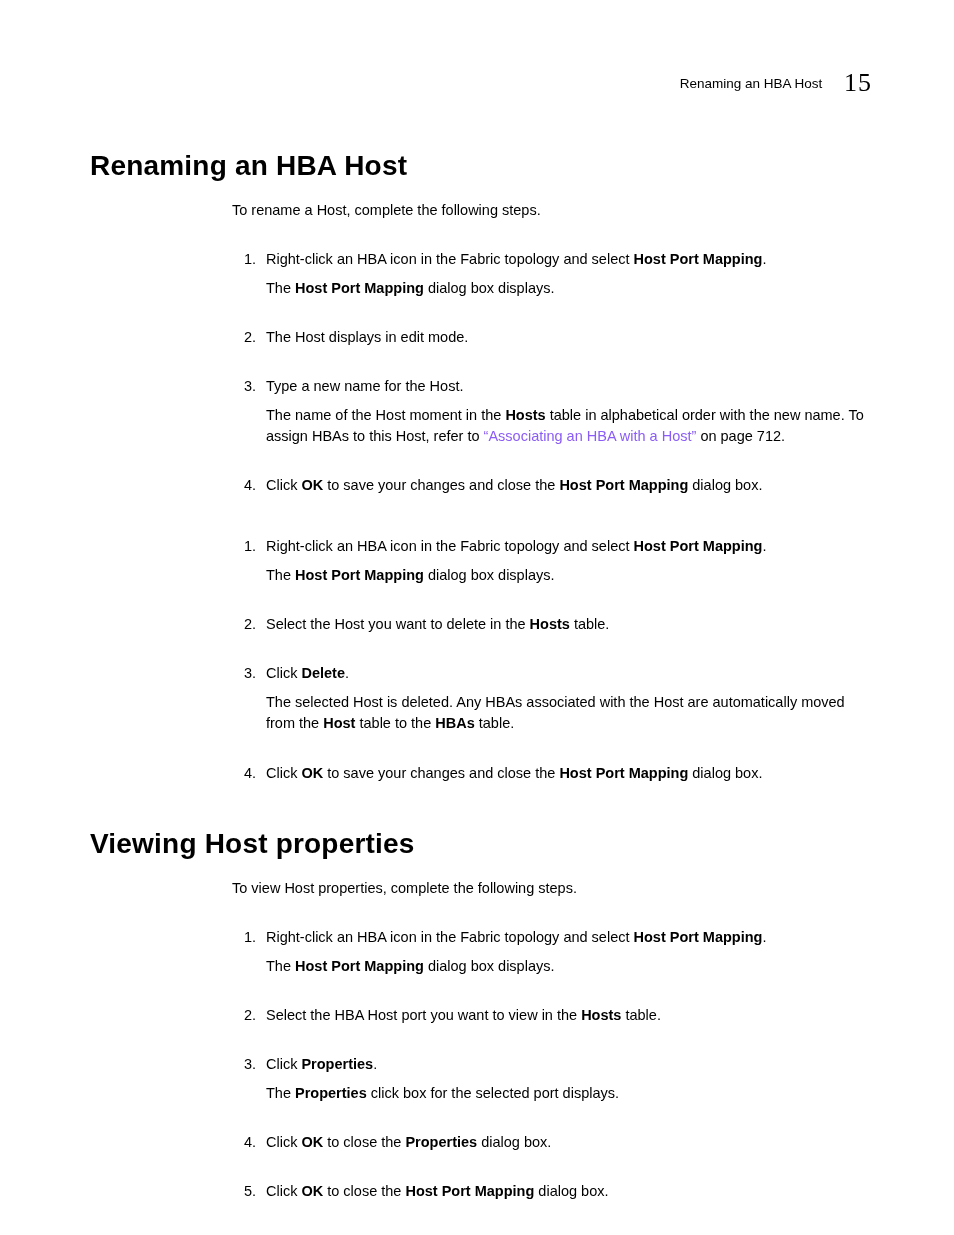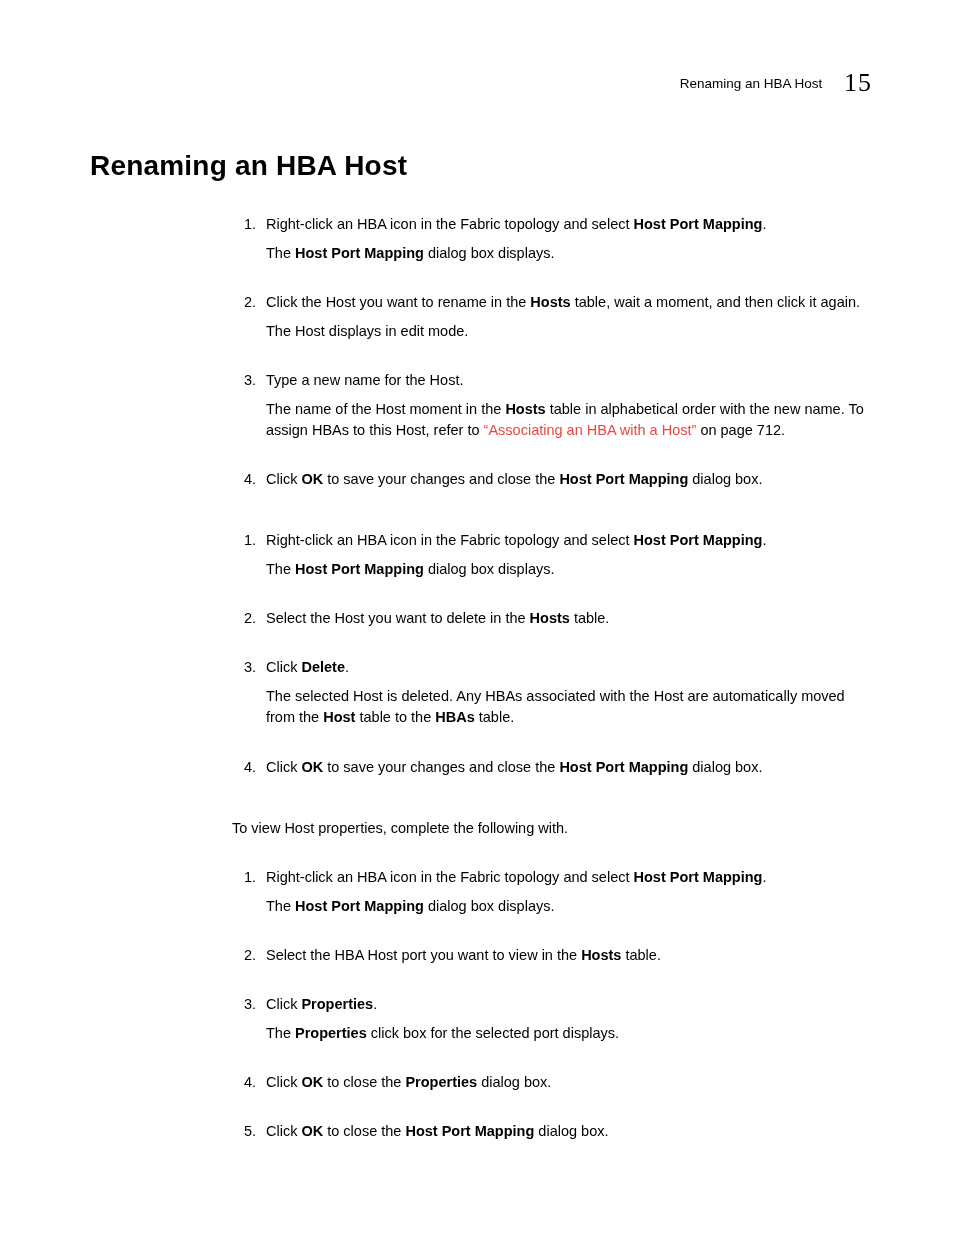--- a/index.html
+++ b/index.html
@@ -53,50 +53,48 @@
   ol.steps > li > .step-main {
     display: block;
     margin-bottom: 8px;
   }
   ol.steps > li > .step-result {
     display: block;
     margin-bottom: 8px;
   }
   .bold { font-weight: 700; }
   a.xref {
-    color: #ef4444;
+    color: #8b5cf6;
     text-decoration: none;
   }
   .section { margin-bottom: 34px; }
 </style>
 </head>
 <body>
 
 <div class="page">
 
   <div class="running-head">
     <span>Renaming an HBA Host</span>
     <span class="chap-num">15</span>
   </div>
 
   <div class="section">
     <h1 class="section-title">Renaming an HBA Host</h1>
+    <p class="intro">To rename a Host, complete the following steps.</p>
     <ol class="steps">
       <li>
         <span class="step-main">
           <span>Right-click an HBA icon in the Fabric topology and select </span><span class="bold">Host Port Mapping</span><span>.</span>
         </span>
         <span class="step-result">
           <span>The </span><span class="bold">Host Port Mapping</span><span> dialog box displays.</span>
         </span>
       </li>
       <li>
-        <span class="step-main">
-          <span>Click the Host you want to rename in the </span><span class="bold">Hosts</span><span> table, wait a moment, and then click it again.</span>
-        </span>
         <span class="step-result">The Host displays in edit mode.</span>
       </li>
       <li>
         <span class="step-main">Type a new name for the Host.</span>
         <span class="step-result">
           <span>The name of the Host moment in the </span><span class="bold">Hosts</span><span> table in alphabetical order with the new name. To assign HBAs to this Host, refer to </span><a class="xref" href="#">“Associating an HBA with a Host”</a><span> on page 712.</span>
         </span>
       </li>
       <li>
         <span class="step-main">
@@ -131,21 +129,22 @@
       </li>
       <li>
         <span class="step-main">
           <span>Click </span><span class="bold">OK</span><span> to save your changes and close the </span><span class="bold">Host Port Mapping</span><span> dialog box.</span>
         </span>
       </li>
     </ol>
   </div>
 
   <div class="section">
-    <p class="intro">To view Host properties, complete the following with.</p>
+    <h1 class="section-title">Viewing Host properties</h1>
+    <p class="intro">To view Host properties, complete the following steps.</p>
     <ol class="steps">
       <li>
         <span class="step-main">
           <span>Right-click an HBA icon in the Fabric topology and select </span><span class="bold">Host Port Mapping</span><span>.</span>
         </span>
         <span class="step-result">
           <span>The </span><span class="bold">Host Port Mapping</span><span> dialog box displays.</span>
         </span>
       </li>
       <li>

